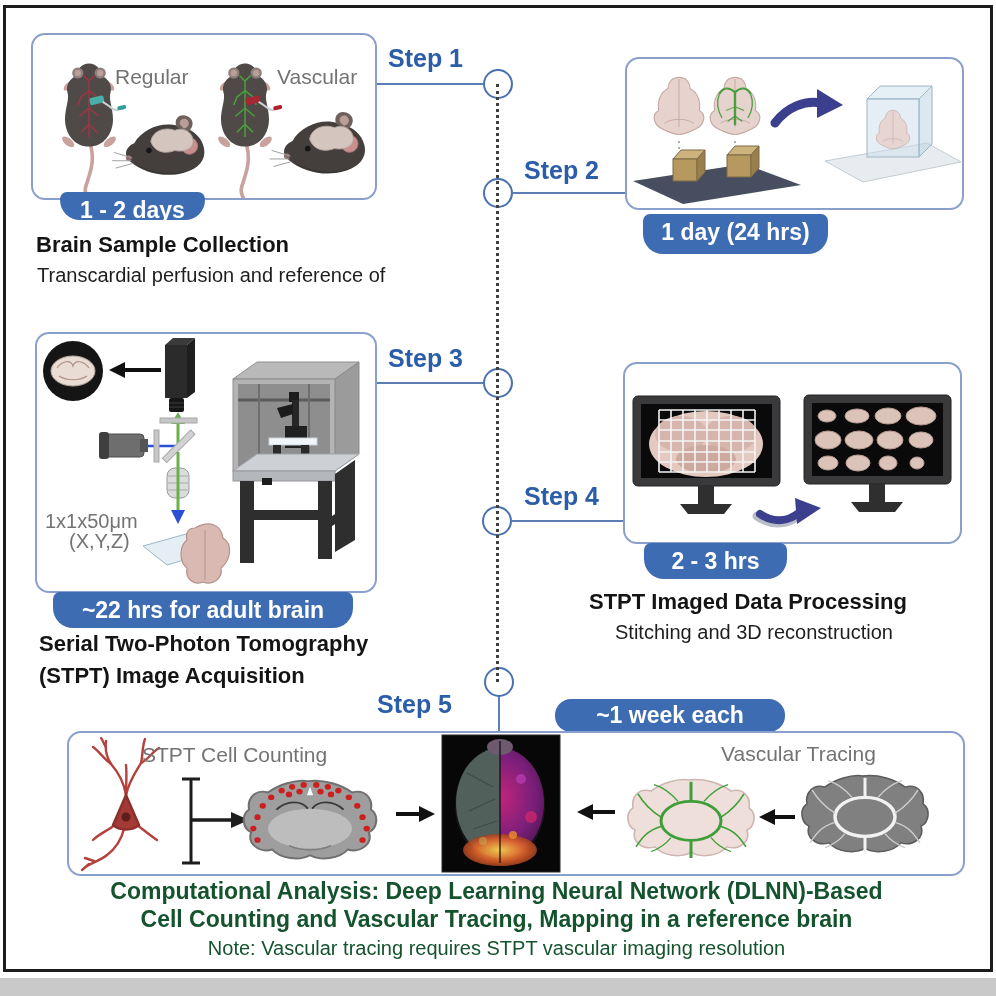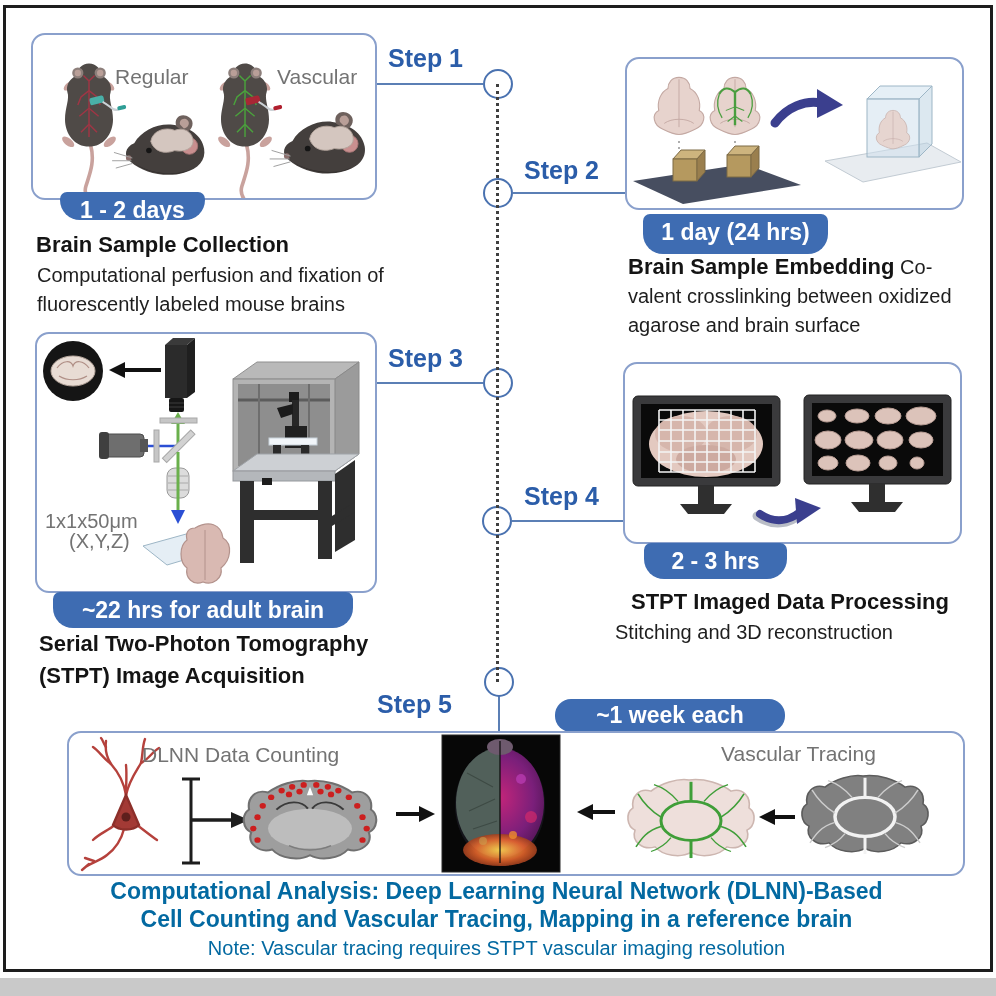--- a/index.html
+++ b/index.html
@@ -13,21 +13,21 @@
   .badge span{display:block;}
   .badge5{border-radius:16px 16px 16px 16px;}
   .steplabel{position:absolute;color:#2b5da9;font-weight:bold;font-size:25px;white-space:nowrap;}
   .hline{position:absolute;height:0;border-top:2px solid #5b7fb5;}
   .vline{position:absolute;width:0;border-left:2px solid #5b7fb5;}
   .dotline{position:absolute;width:0;border-left:3px dotted #3f3f3f;}
   .node{position:absolute;width:30px;height:30px;border-radius:50%;background:#fff;border:2px solid #4a72b0;box-sizing:border-box;}
   .sec-title{position:absolute;color:#141414;font-weight:bold;font-size:22px;white-space:nowrap;}
   .sec-body{position:absolute;color:#1e1e1e;font-size:20px;line-height:29px;white-space:nowrap;}
   .inbox-label{position:absolute;color:#737373;font-size:20px;white-space:nowrap;}
-  .footer{position:absolute;left:3px;width:987px;text-align:center;color:#0369a1;white-space:nowrap;}
+  .footer{position:absolute;left:3px;width:987px;text-align:center;color:#14532d;white-space:nowrap;}
   .footer.b{font-weight:bold;font-size:23px;}
   .footer.n{font-size:20px;text-align:center;}
   .fill-svg{position:absolute;left:0;top:0;width:100%;height:100%;}
 </style>
 </head>
 <body>
 
 <div class="stage">
   <div class="frame"></div>
   <div class="gray-strip"></div>
@@ -101,22 +101,21 @@
       <use href="#headProfile" transform="translate(250,85) scale(0.95)"></use>
     </svg>
     <div class="inbox-label" style="left:82px;top:30px;font-size:21px;">Regular</div>
     <div class="inbox-label" style="left:244px;top:30px;font-size:21px;">Vascular</div>
   </div>
   <div class="badge" style="left:60px;top:192px;width:145px;height:28px;line-height:36px;">
       <span>1 - 2 days</span>
     </div>
   <div class="sec-title" style="left:36px;top:232px;">Brain Sample Collection</div>
   <div class="sec-body" style="left:37px;top:261px;">
-    <span>Computational perfusion and fixation of</span><br>
-    <span>fluorescently labeled mouse brains</span>
+    <span>Transcardial perfusion and reference of</span><br>
   </div>
 
   <div class="stepbox" style="left:625px;top:57px;width:335px;height:149px;">
     <svg class="fill-svg" viewBox="0 0 335 149">
       <defs>
         <g id="dorsalBrain">
           <path d="M0,-30 C8,-30 12,-24 12,-18 C20,-14 24,-4 22,6 C30,10 28,22 18,26 C10,30 4,32 0,32 C-4,32 -10,30 -18,26 C-28,22 -30,10 -22,6 C-24,-4 -20,-14 -12,-18 C-12,-24 -8,-30 0,-30 Z" fill="#e7d3cd" stroke="#c3a8a2" stroke-width="1.2"></path>
           <line x1="0" y1="-28" x2="0" y2="24" stroke="#c3a8a2" stroke-width="1"></line>
           <path d="M-16,20 C-8,14 8,14 16,20" stroke="#c3a8a2" stroke-width="1" fill="none"></path>
         </g>
@@ -158,26 +157,20 @@
         <polygon points="240,40 253,27 305,27 292,40" fill="#d7e6f1" fill-opacity="0.65" stroke="#9db6c6"></polygon>
         <polygon points="292,40 305,27 305,85 292,98" fill="#b9d2e2" fill-opacity="0.5" stroke="#9db6c6"></polygon>
         <rect x="240" y="40" width="52" height="58" fill="#cfe0ec" fill-opacity="0.55" stroke="#9db6c6"></rect>
         <use href="#dorsalBrain" transform="translate(266,70) scale(0.62)" opacity="0.9"></use>
       </g>
     </svg>
   </div>
   <div class="badge" style="left:643px;top:214px;width:185px;height:40px;line-height:36px;">
       <span>1 day (24 hrs)</span>
     </div>
-  <div class="sec-body" style="left:628px;top:252px;">
-    <span class="sec-title" style="position:static;">Brain Sample Embedding</span>
-    <span>Co-</span><br>
-    <span>valent crosslinking between oxidized</span><br>
-    <span>agarose and brain surface</span>
-  </div>
 
   <div class="stepbox" style="left:35px;top:332px;width:338px;height:257px;">
     <svg class="fill-svg" viewBox="0 0 338 257">
 
       <g>
         <circle cx="36" cy="37" r="30" fill="#151515"></circle>
         <ellipse cx="36" cy="37" rx="22" ry="15" fill="#e8dcd4" stroke="#b8a89e"></ellipse>
         <path d="M20,34 C26,26 34,26 36,32 C38,26 46,26 52,34" stroke="#b08f86" fill="none" stroke-width="1.2"></path>
         <path d="M22,42 C30,47 42,47 50,42" stroke="#b08f86" fill="none" stroke-width="1.2"></path>
       </g>
@@ -313,21 +306,21 @@
       <g>
         <path d="M132,152 C148,163 164,160 176,150" stroke="#b9bdc6" stroke-width="9" fill="none" stroke-linecap="round"></path>
         <path d="M135,150 C150,160 164,157 175,148" stroke="#3b3f8e" stroke-width="8" fill="none" stroke-linecap="round"></path>
         <polygon points="170,134 196,144 172,160" fill="#3b3f8e"></polygon>
       </g>
     </svg>
   </div>
   <div class="badge" style="left:644px;top:543px;width:143px;height:36px;line-height:36px;">
       <span>2 - 3 hrs</span>
     </div>
-  <div class="sec-title" style="left:631px;top:589px;">STPT Imaged Data Processing</div>
+  <div class="sec-title" style="left:589px;top:589px;">STPT Imaged Data Processing</div>
   <div class="sec-body" style="left:615px;top:618px;">Stitching and 3D reconstruction</div>
 
   <div class="badge badge5" style="left:555px;top:699px;width:230px;height:33px;line-height:33px;">
       <span>~1 week each</span>
     </div>
   <div class="stepbox" style="left:67px;top:731px;width:894px;height:141px;">
     <svg class="fill-svg" viewBox="0 0 894 141">
       <defs>
         <path id="coronal" d="M-2,-42 C14,-44 30,-38 40,-30 C52,-34 60,-24 58,-12 C66,-6 64,8 56,12 C60,24 48,34 36,30 C28,40 10,42 0,36 C-10,42 -28,40 -36,30 C-48,34 -60,24 -56,12 C-64,8 -66,-6 -58,-12 C-60,-24 -52,-34 -40,-30 C-30,-38 -14,-44 -2,-42 Z"></path>
         <radialGradient id="magGrad" cx="50%" cy="45%" r="70%">
@@ -453,20 +446,20 @@
             <path d="M30,-2 C42,-10 48,-18 53,-27"></path>
           <path d="M-30,8 C-44,12 -50,22 -55,30"></path>
             <path d="M30,8 C44,12 50,22 55,30"></path>
           <path d="M-13,-19 C-20,-28 -28,-34 -37,-37"></path>
             <path d="M13,-19 C20,-28 28,-34 37,-37"></path>
           <path d="M-20,20 C-26,28 -32,32 -40,35"></path>
             <path d="M20,20 C26,28 32,32 40,35"></path>
         </g>
       </g>
     </svg>
-    <div class="inbox-label" style="left:73px;top:10px;font-size:21px;">DLNN Data Counting</div>
+    <div class="inbox-label" style="left:73px;top:10px;font-size:21px;">STPT Cell Counting</div>
     <div class="inbox-label" style="left:630px;top:9px;font-size:21px;margin-left:22px;">Vascular Tracing</div>
   </div>
 
   <div class="footer b" style="top:878px;">Computational Analysis: Deep Learning Neural Network (DLNN)-Based</div>
   <div class="footer b" style="top:906px;">Cell Counting and Vascular Tracing, Mapping in a reference brain</div>
   <div class="footer n" style="top:937px;">Note: Vascular tracing requires STPT vascular imaging resolution</div>
 </div>
 
 </body></html>

